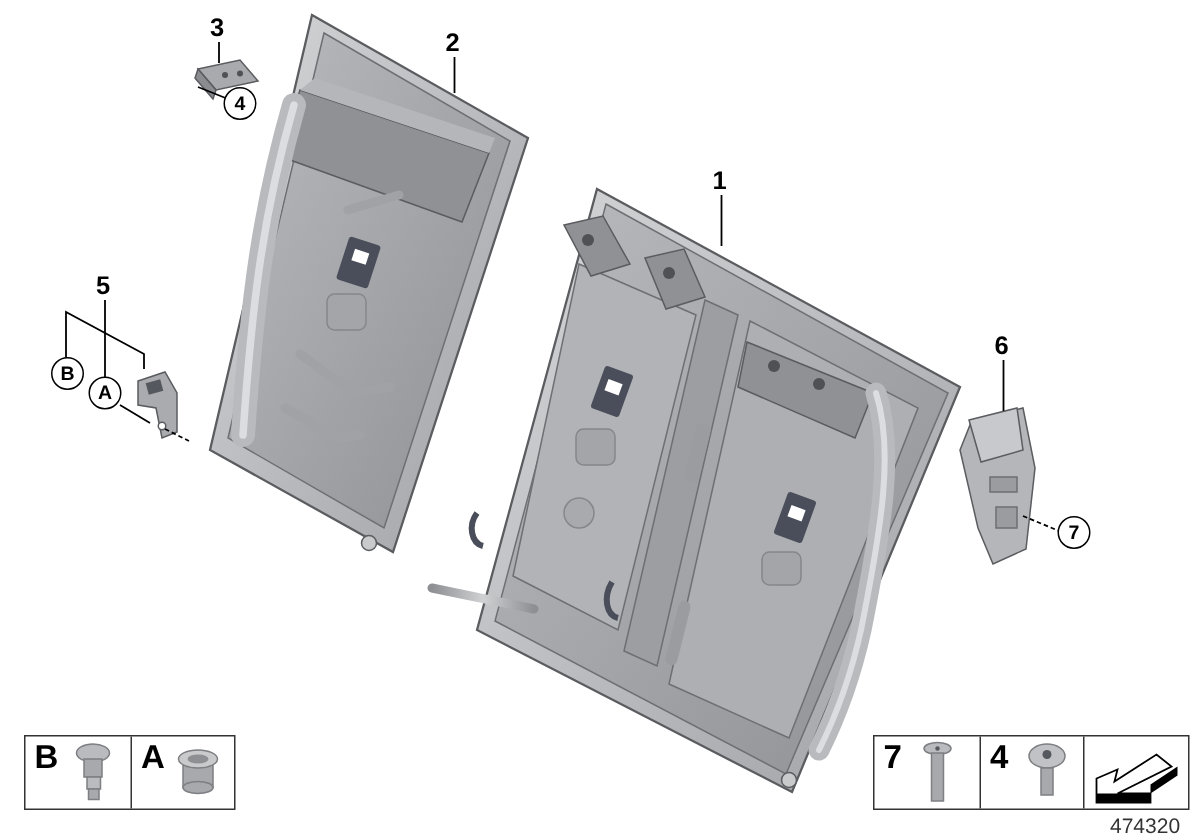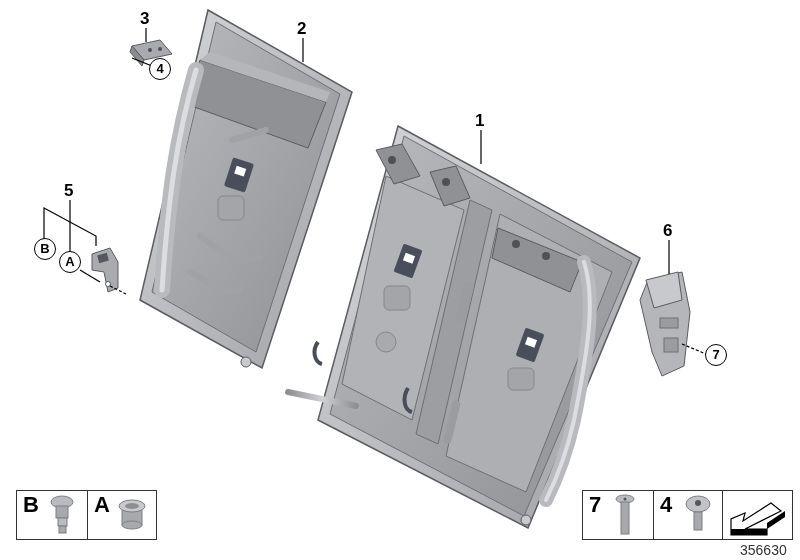--- a/index.html
+++ b/index.html
@@ -182,14 +182,14 @@
     </div>
     <div class="cell" style="width:70px;">
       <svg width="70" height="48">
         <polygon points="8,28 8,44 44,44 44,38 22,38 58,20 48,12 20,30 22,22" fill="#ffffff" stroke="#000" stroke-width="1.2"></polygon>
         <polygon points="8,38 44,38 44,44 8,44" fill="#000"></polygon>
         <polygon points="44,38 62,26 62,20 44,32" fill="#000"></polygon>
       </svg>
     </div>
   </div>
 
-  <span class="refno" style="left:740px;top:542px;">356630</span>
+  <span class="refno" style="left:740px;top:542px;">474320</span>
 </div>
 
 </body></html>

